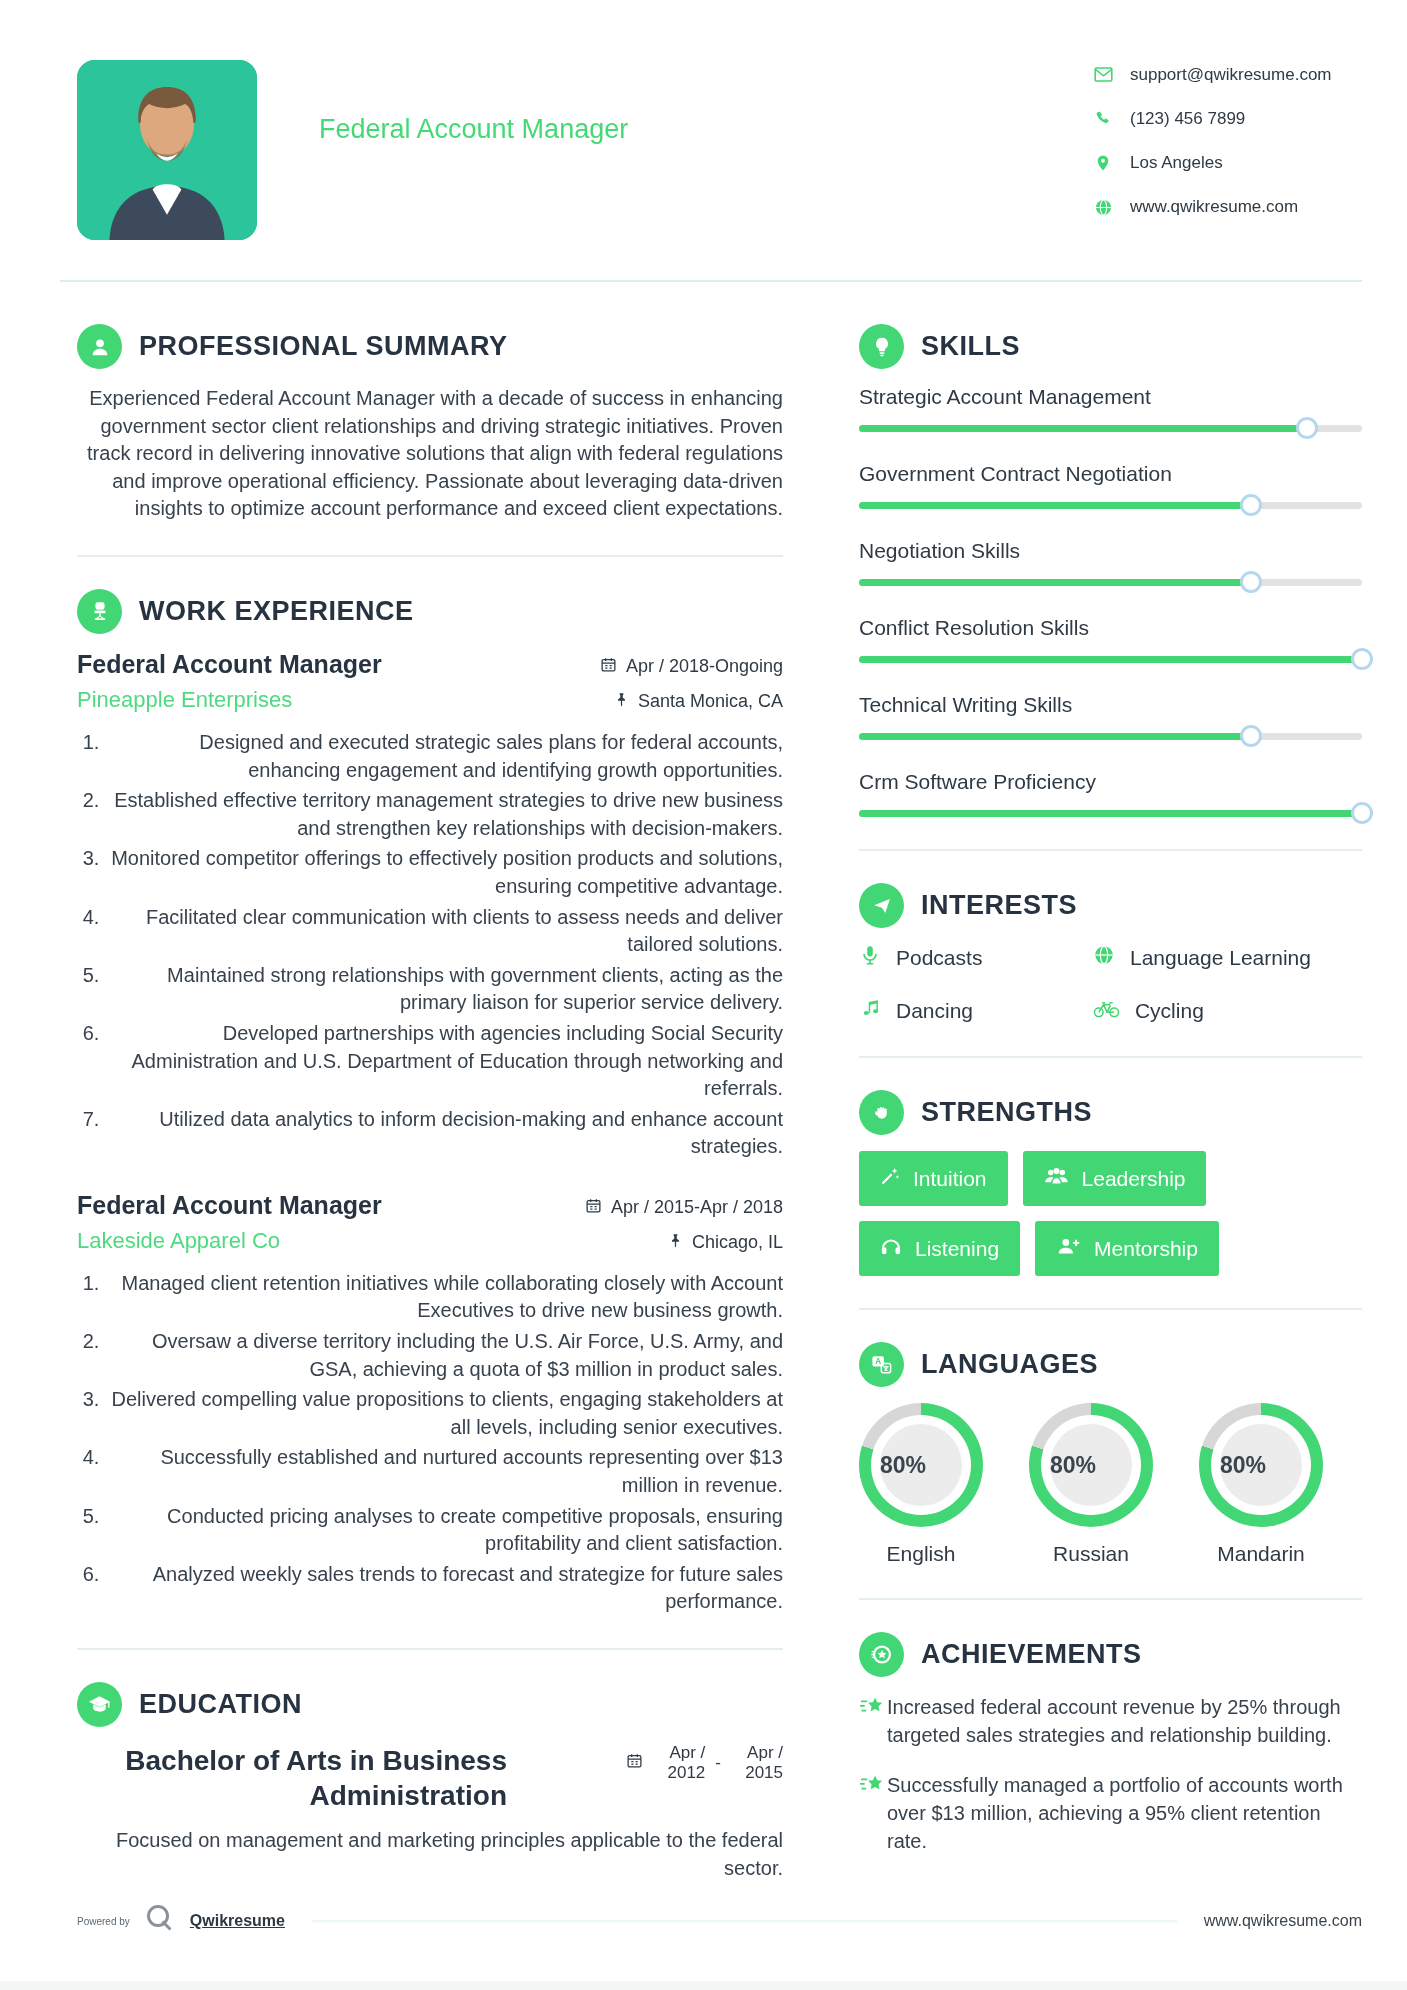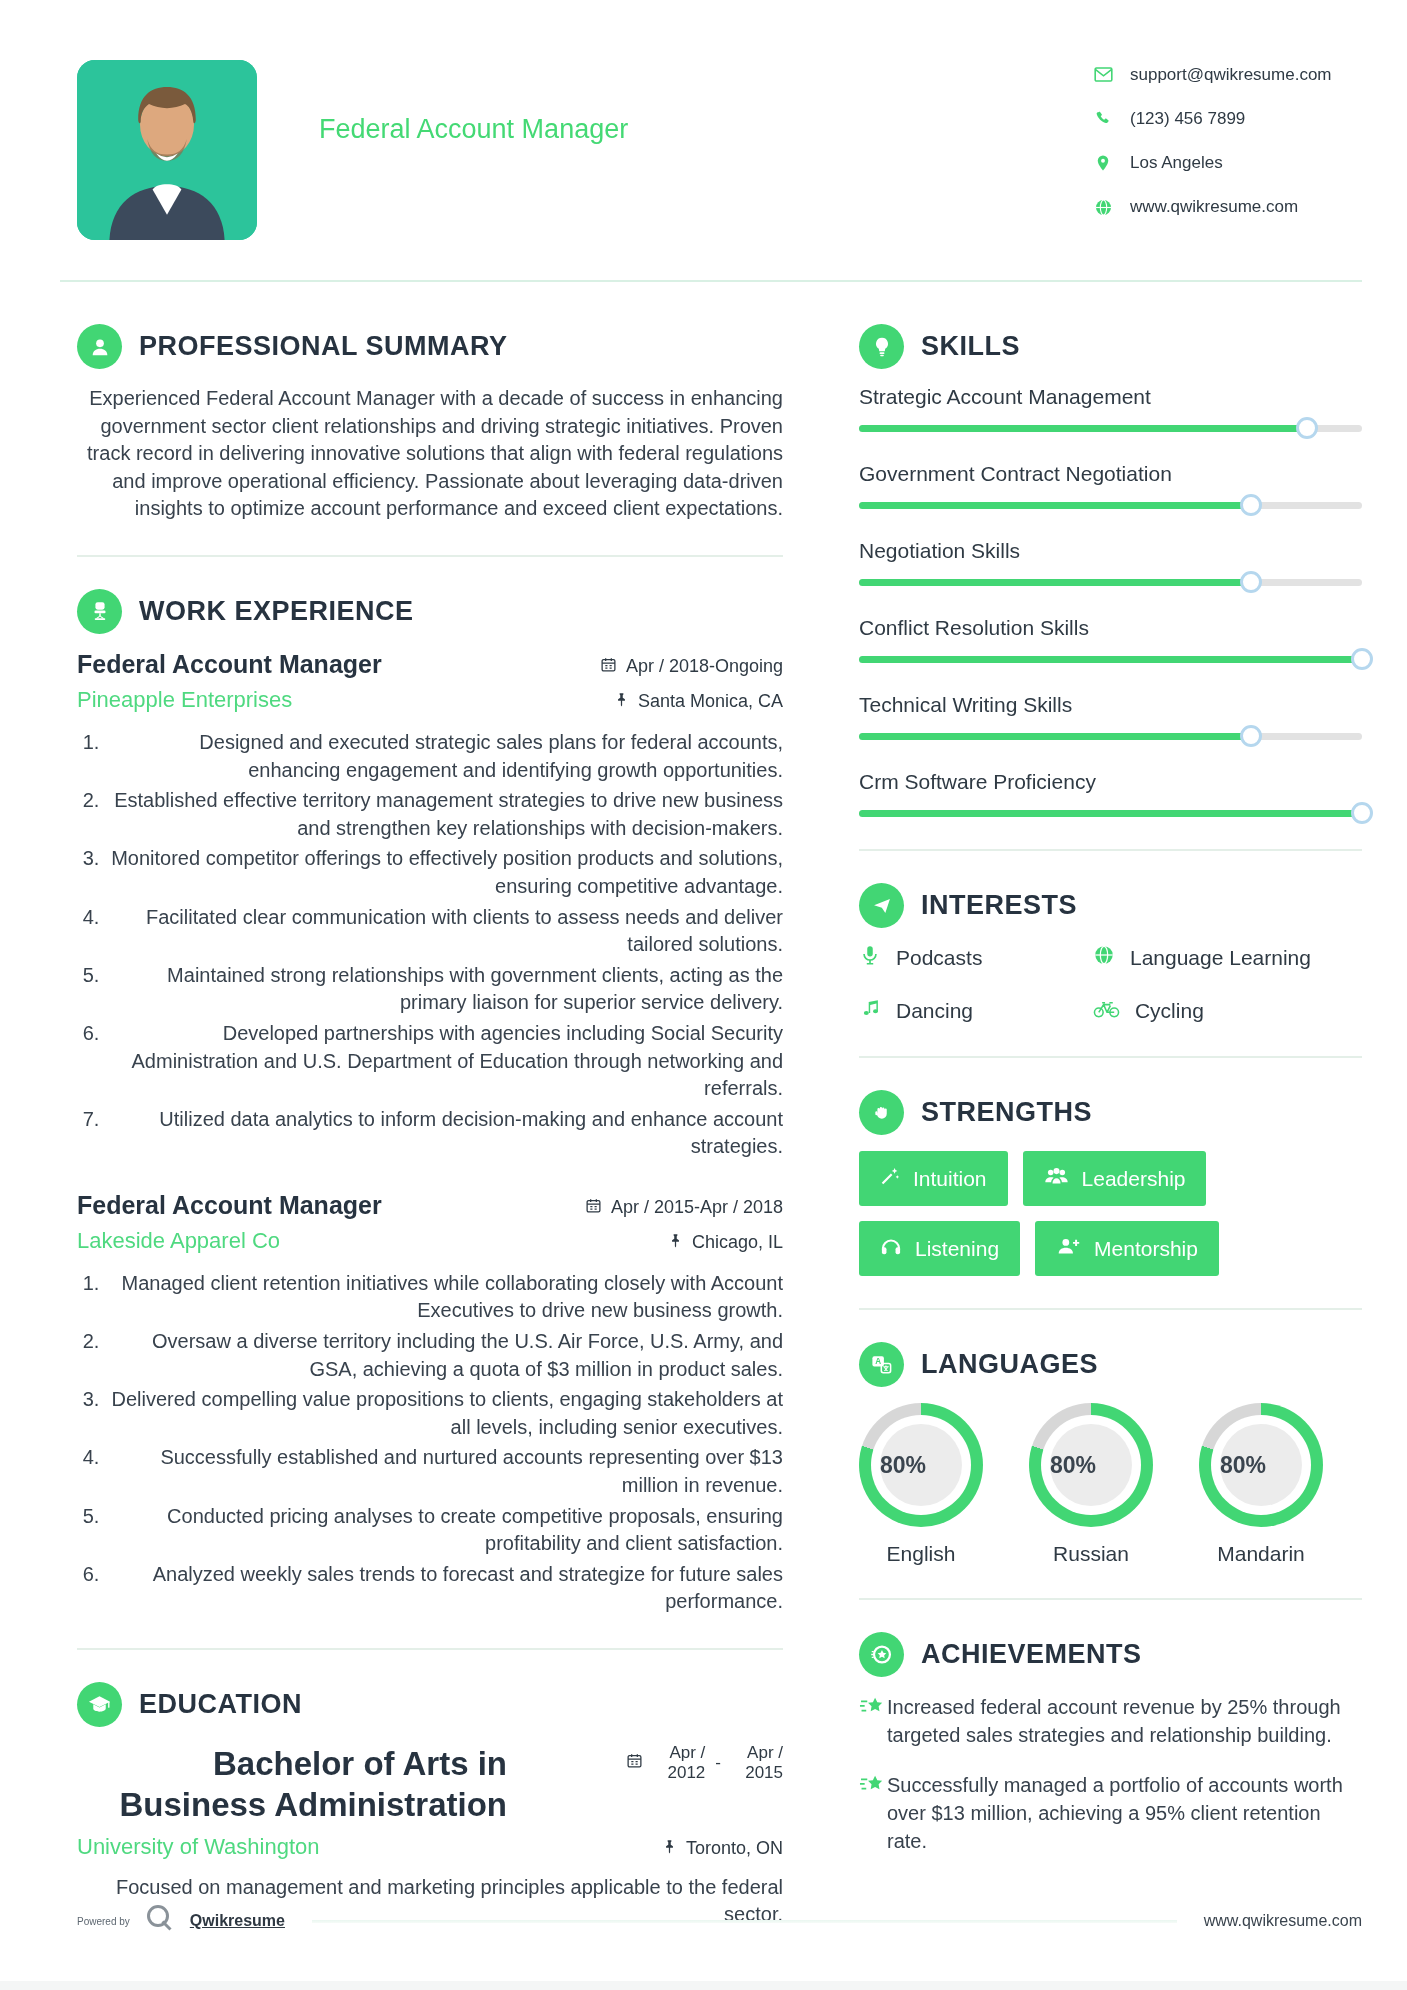--- a/index.html
+++ b/index.html
@@ -36,21 +36,21 @@
   
   .summary-text { font-size:20px; line-height:1.38; color:#38424d; }
   .job { margin-top:6px; }
   .job + .job { margin-top:30px; }
   .job-row { display:flex; justify-content:space-between; align-items:baseline; }
   .job-title { font-size:25px; font-weight:700; color:#273340; }
   .company { font-size:22px; color:#4fd980; margin-top:8px; }
   .job-meta { font-size:18px; color:#2f3a44; display:flex; align-items:center; gap:9px; white-space:nowrap; }
   .bullets { margin:16px 0 0; padding-left:28px; font-size:20px; line-height:1.38; color:#38424d; }
   .bullets li { margin-bottom:3px; }
-  .edu-degree { font-size:33px; font-weight:700; color:#273340; line-height:1.25; max-width:430px; }
+  .edu-degree { font-size:28px; font-weight:700; color:#273340; line-height:1.25; max-width:430px; }
   .edu-dates { display:flex; align-items:center; gap:10px; font-size:17px; color:#2f3a44; }
   .edu-dates .dspan { width:52px; line-height:1.15; display:inline-block; }
   .edu-desc { font-size:20px; line-height:1.38; margin-top:14px; }
   
   .skill { margin-bottom:30px; }
   .skill-name { font-size:21px; color:#2f3a44; margin-bottom:16px; }
   .track { position:relative; height:7px; background:#e2e2e2; border-radius:4px; }
   .fill { position:absolute; left:0; top:0; height:100%; background:#42d674; border-radius:4px; }
   .thumb {
     position:absolute; top:-8px; width:22px; height:22px; background:#fff;
@@ -277,31 +277,20 @@
               <svg width="17" height="17" viewBox="0 0 24 24" fill="none" stroke="#2f3a44" stroke-width="1.8">
                   <rect x="3" y="5" width="18" height="16" rx="2"></rect>
                   <path d="M3 10h18 M8 3v4 M16 3v4 M7.5 13.5h3 M13.5 13.5h3 M7.5 17h3 M13.5 17h3"></path>
                 </svg>
             </span>
             <span class="dspan">Apr / 2012</span>
             <span>-</span>
             <span class="dspan">Apr / 2015</span>
           </span>
         </div>
-        <div class="job-row">
-          <span class="company">University of Washington</span>
-          <span class="job-meta">
-            <span>
-              <svg width="15" height="15" viewBox="0 0 24 24" fill="#2f3a44">
-                  <path d="M9 2h6v2l-1 1v4l3.5 2.5V14H13v7l-1 2-1-2v-7H6.5v-2.5L10 9V5L9 4Z"></path>
-                </svg>
-            </span>
-            <span>Toronto, ON</span>
-          </span>
-        </div>
         <p class="edu-desc" style="margin-bottom:0;">Focused on management and marketing principles applicable to the federal sector.</p>
       </div>
     </div>
 
     <div class="col-right">
 
       <div>
         <div class="sec-head">
           <span class="sec-icon">
             <svg width="22" height="22" viewBox="0 0 24 24" fill="#fff">

